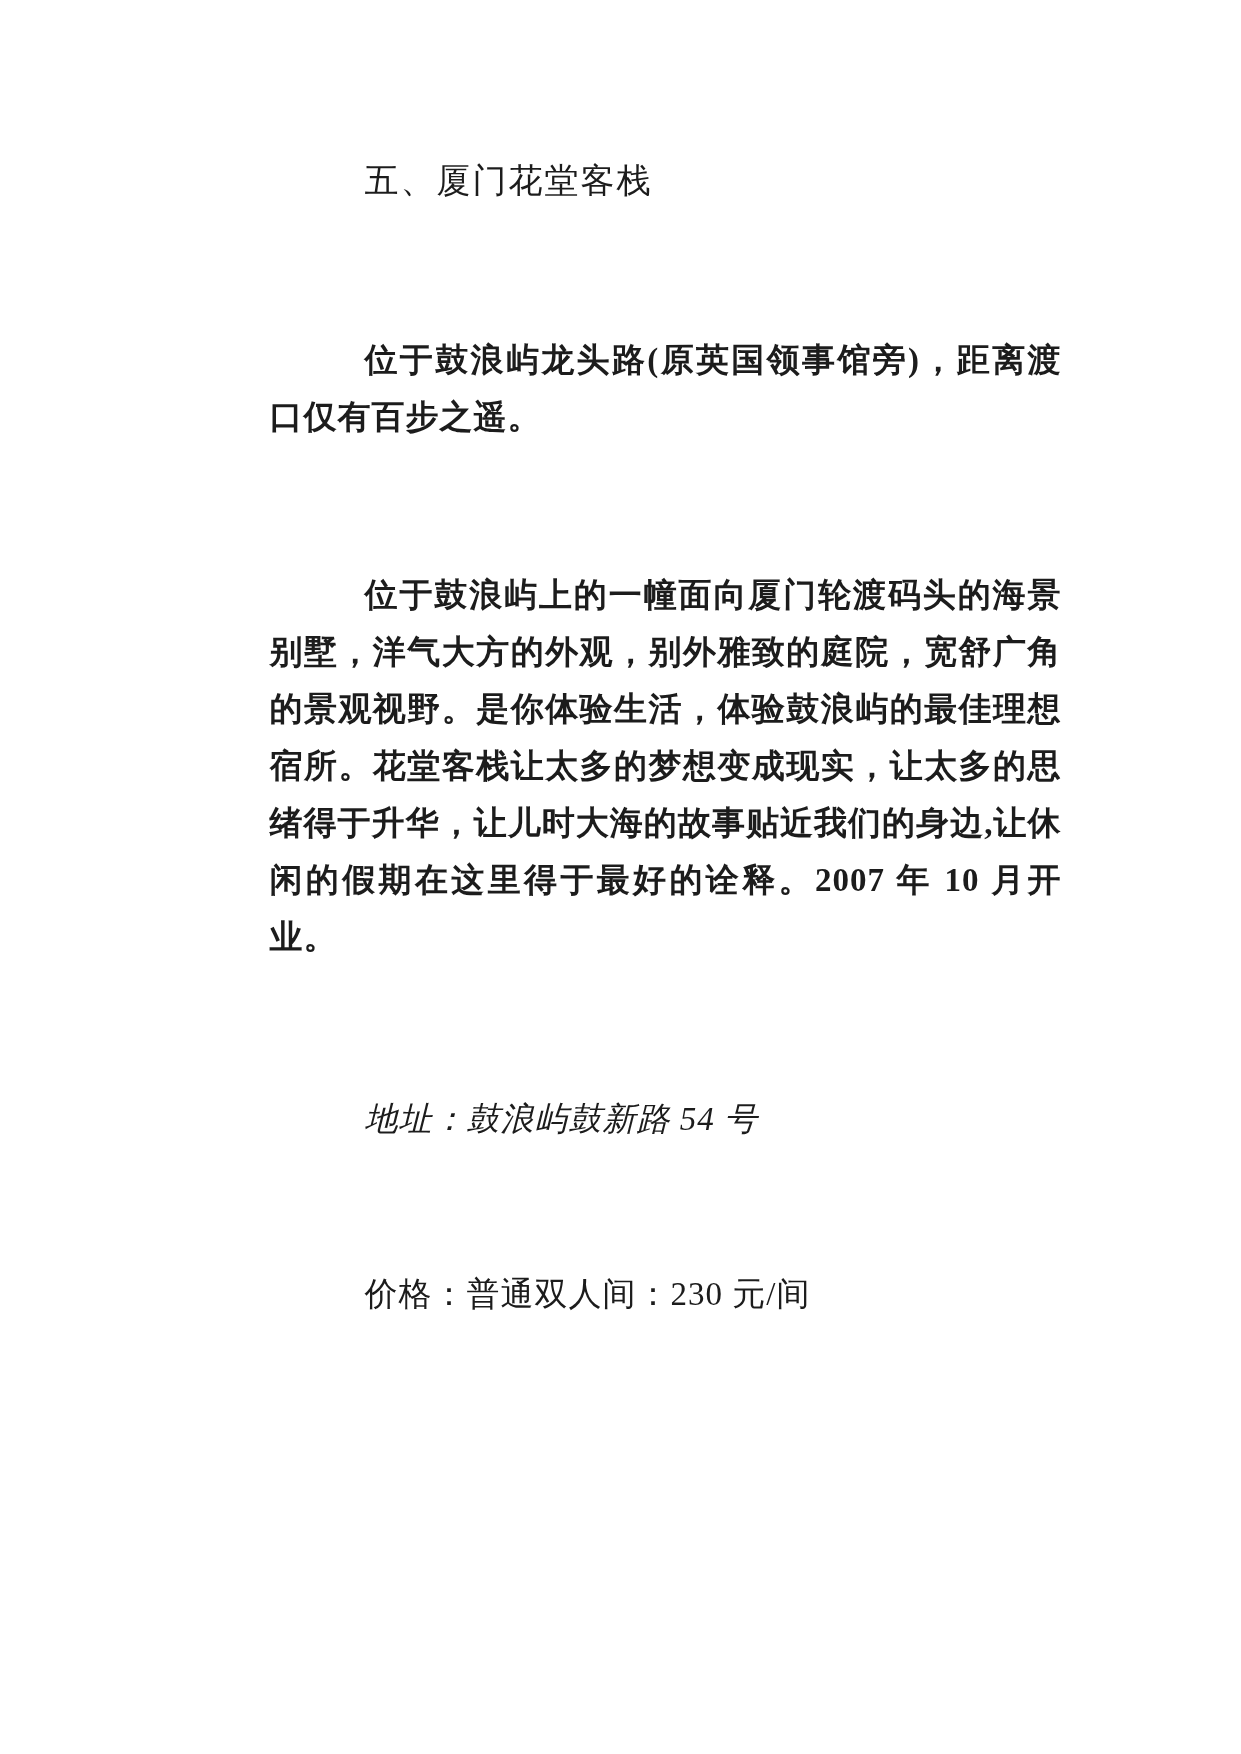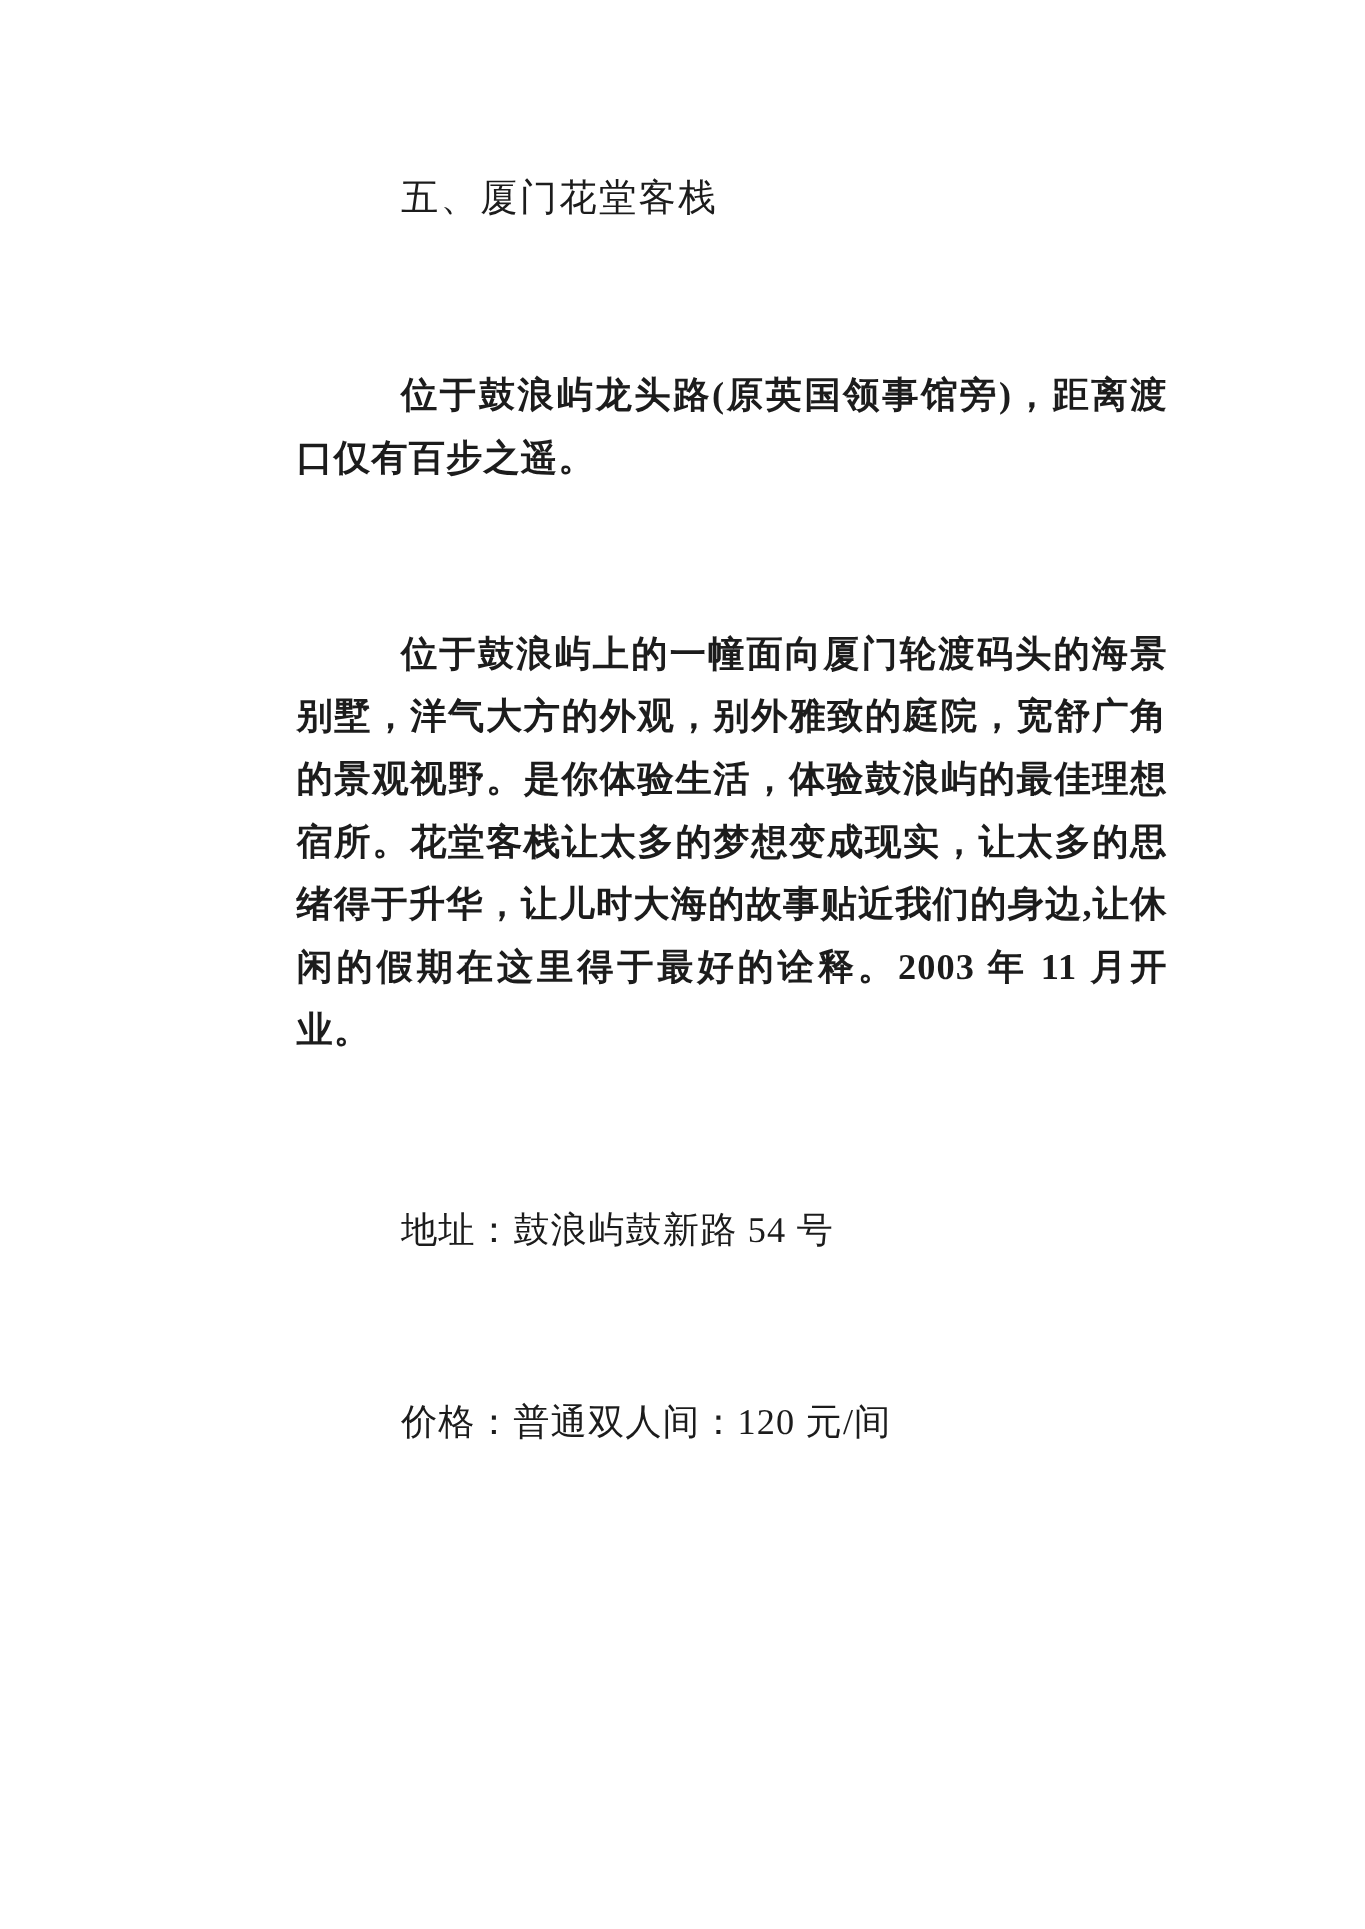--- a/index.html
+++ b/index.html
@@ -50,35 +50,35 @@
   .para-2 { margin-top: 121px; }
 
   .info-line {
     margin-left: 95px;
     font-size: 33px;
     line-height: 57px;
     letter-spacing: 1px;
     white-space: nowrap;
   }
 
-  .info-address  { margin-top: 125px; }
+  .info-address  { margin-top: 125px; font-style: italic; }
   .info-contact  { margin-top: 118px; }
   .info-price    { margin-top: 118px; }
 </style>
 </head>
 <body>
 
 <div class="page">
   <div class="content">
 
     <div class="doc-title">五、厦门花堂客栈</div>
 
     <div class="para para-1">位于鼓浪屿龙头路(原英国领事馆旁)，距离渡口仅有百步之遥。</div>
 
-    <div class="para para-2">位于鼓浪屿上的一幢面向厦门轮渡码头的海景别墅，洋气大方的外观，别外雅致的庭院，宽舒广角的景观视野。是你体验生活，体验鼓浪屿的最佳理想宿所。花堂客栈让太多的梦想变成现实，让太多的思绪得于升华，让儿时大海的故事贴近我们的身边,让休闲的假期在这里得于最好的诠释。2003 年 11 月开业。</div>
+    <div class="para para-2">位于鼓浪屿上的一幢面向厦门轮渡码头的海景别墅，洋气大方的外观，别外雅致的庭院，宽舒广角的景观视野。是你体验生活，体验鼓浪屿的最佳理想宿所。花堂客栈让太多的梦想变成现实，让太多的思绪得于升华，让儿时大海的故事贴近我们的身边,让休闲的假期在这里得于最好的诠释。2007 年 10 月开业。</div>
 
     <div class="info-line info-address">地址：鼓浪屿鼓新路 54 号</div>
 
 
-    <div class="info-line info-price">价格：普通双人间：120 元/间</div>
+    <div class="info-line info-price">价格：普通双人间：230 元/间</div>
 
   </div>
 </div>
 
 </body></html>

